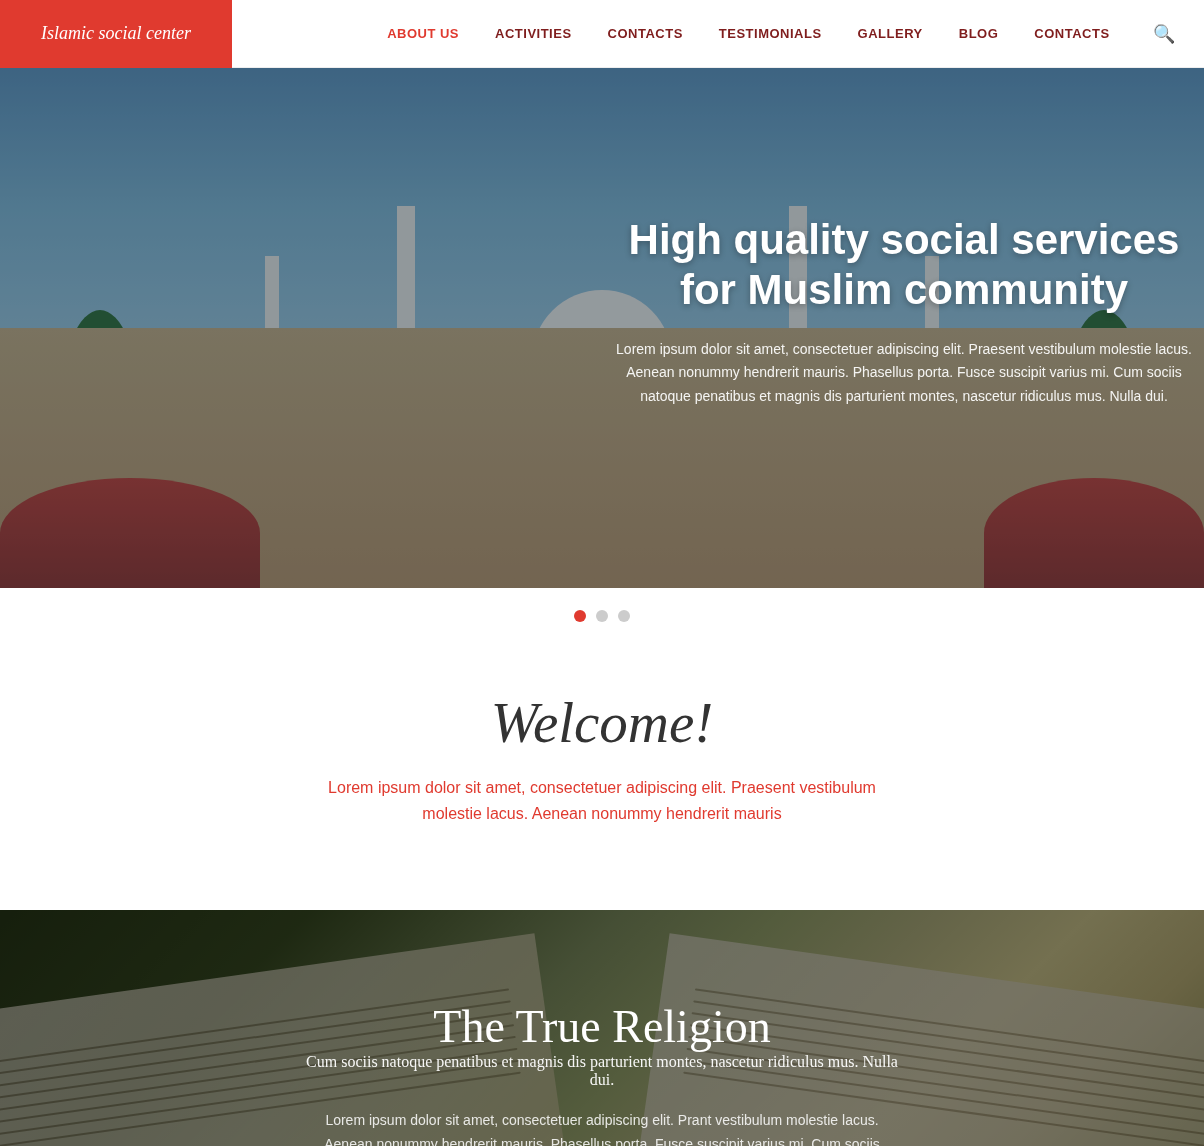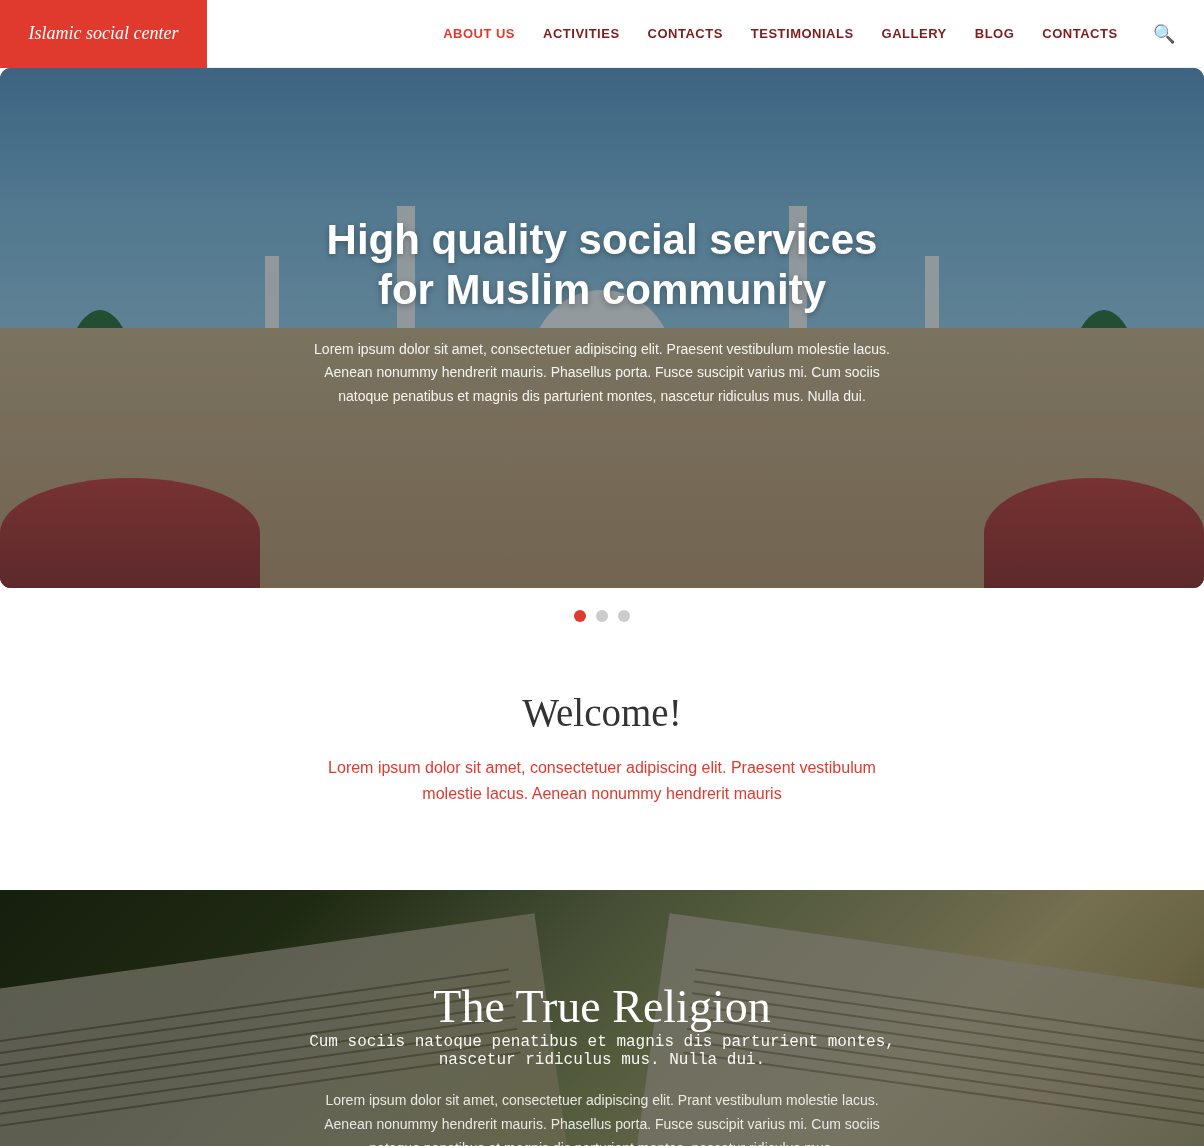--- a/index.html
+++ b/index.html
@@ -8,21 +8,21 @@
     
     header {
       display: flex;
       align-items: center;
       height: 68px;
       background: #fff;
       border-bottom: 1px solid #eee;
     }
     .logo-block {
       background: #e03a2f;
-      width: 207px;
+      width: 232px;
       height: 68px;
       display: flex;
       align-items: center;
       justify-content: center;
       flex-shrink: 0;
     }
     .logo-text {
       color: #fff;
       font-family: 'Georgia', cursive;
       font-size: 18px;
@@ -30,21 +30,21 @@
       text-align: center;
       line-height: 1.3;
       padding: 0 12px;
     }
     nav {
       display: flex;
       align-items: center;
       flex: 1;
       justify-content: flex-end;
       padding-right: 20px;
-      gap: 28px;
+      gap: 36px;
     }
     nav a {
       text-decoration: none;
       font-family: Arial, sans-serif;
       font-size: 13px;
       font-weight: 700;
       letter-spacing: 0.5px;
       color: #7f1d1d;
     }
     nav a.active { color: #e03a2f; }
@@ -70,24 +70,23 @@
       linear-gradient(180deg,
         #6fa8c8 0%,
         #7eb8d4 25%,
         #8abfcf 35%,
         #c4a97a 60%,
         #b89a6a 70%,
         #a87f55 100%
       );
       display: flex;
       flex-direction: column;
-      align-items: center;
+      align-items: flex-end;
       justify-content: center;
       overflow: hidden;
-      border-radius: 11px;
     }
 
     
     .mosque-scene {
       position: absolute;
       inset: 0;
       overflow: hidden;
     }
     .sky {
       position: absolute;
@@ -245,25 +244,26 @@
     }
     .dot.active { background: #e03a2f; }
 
     
     .welcome-section {
       background: #fff;
       text-align: center;
       padding: 50px 20px 60px;
     }
     .welcome-title {
-      font-size: 39px;
+      font-size: 57px;
       font-weight: 400;
       color: #333;
       margin-bottom: 20px;
       font-family: Georgia, serif;
+      font-style: italic;
     }
     .welcome-subtitle {
       font-size: 16px;
       color: #e03a2f;
       max-width: 560px;
       margin: 0 auto 24px;
       line-height: 1.6;
       font-family: Arial, sans-serif;
     }
     .welcome-text {
@@ -358,21 +358,21 @@
     }
     .religion-title {
       font-size: 46px;
       font-weight: 400;
       font-family: Georgia, serif;
     }
     .religion-subtitle {
       font-size: 16px;
       margin-bottom: 20px;
       color: rgba(255,255,255,0.95);
-      font-family: Liberation Mono, monospace;
+      font-family: Liberation Serif, serif;
       font-weight: 500;
     }
     .religion-desc {
       font-size: 14px;
       color: rgba(255,255,255,0.85);
       line-height: 1.7;
       font-family: Arial, sans-serif;
     }
   </style>
 </head>

